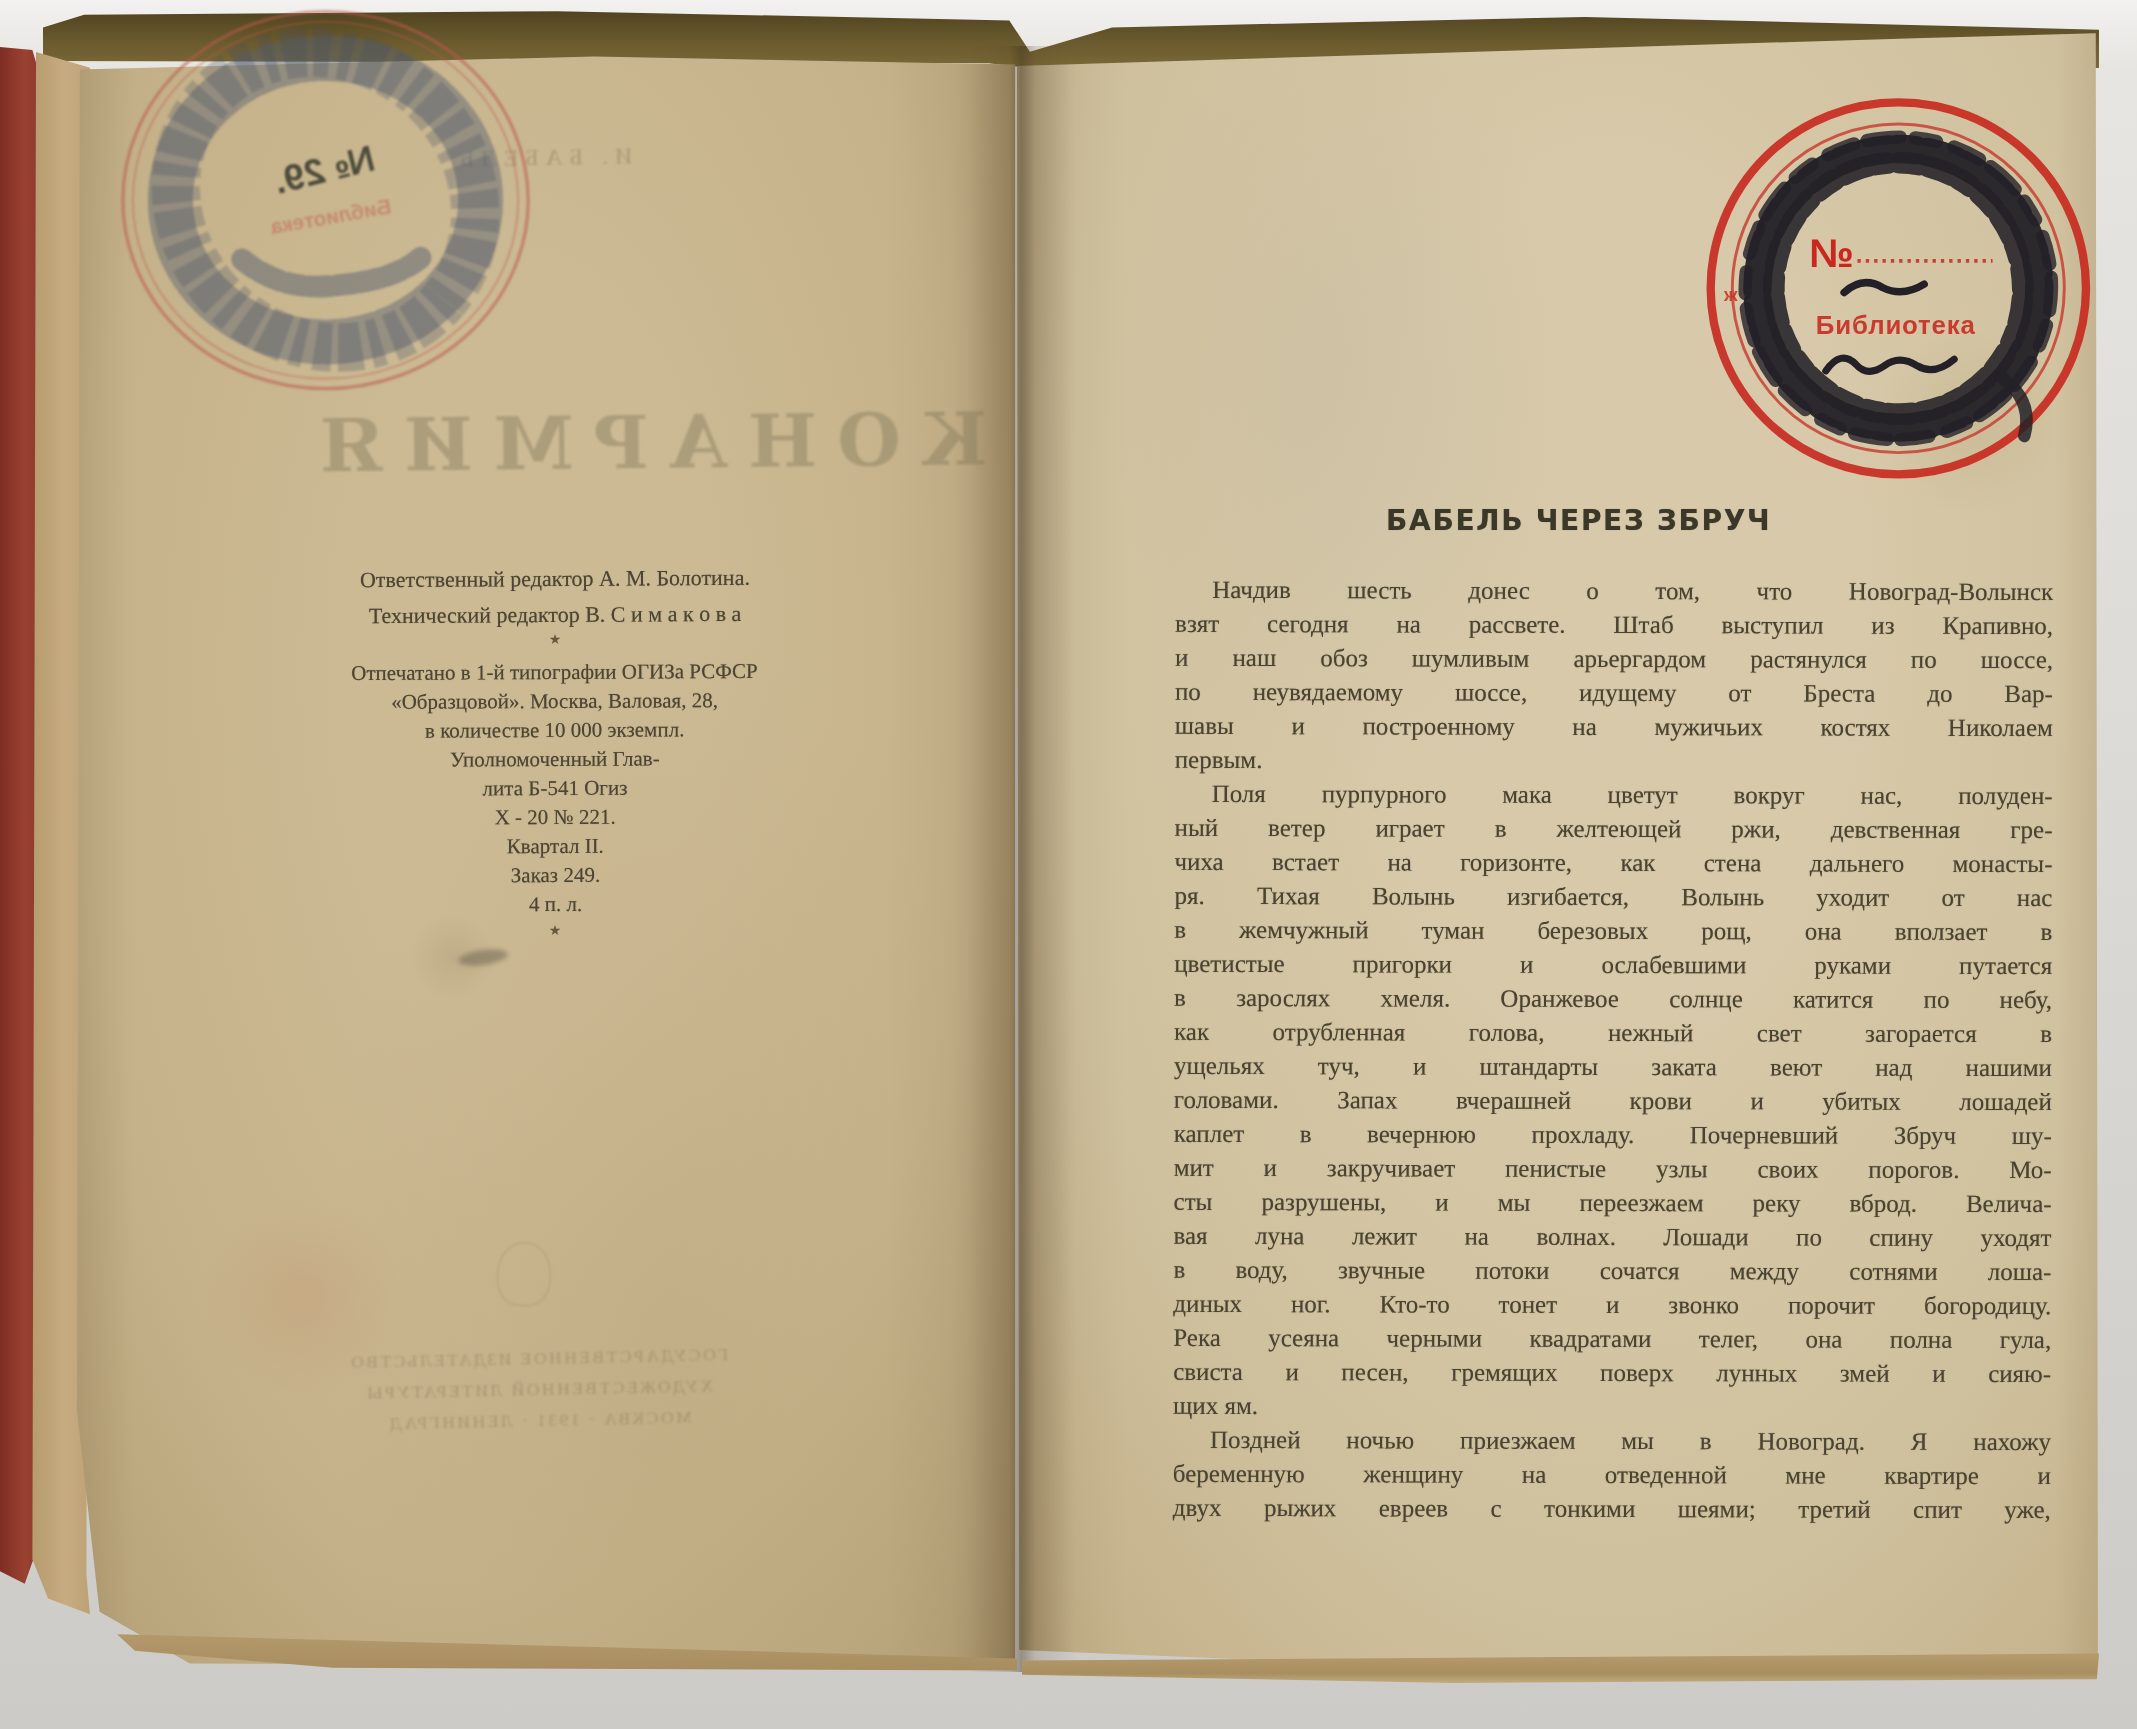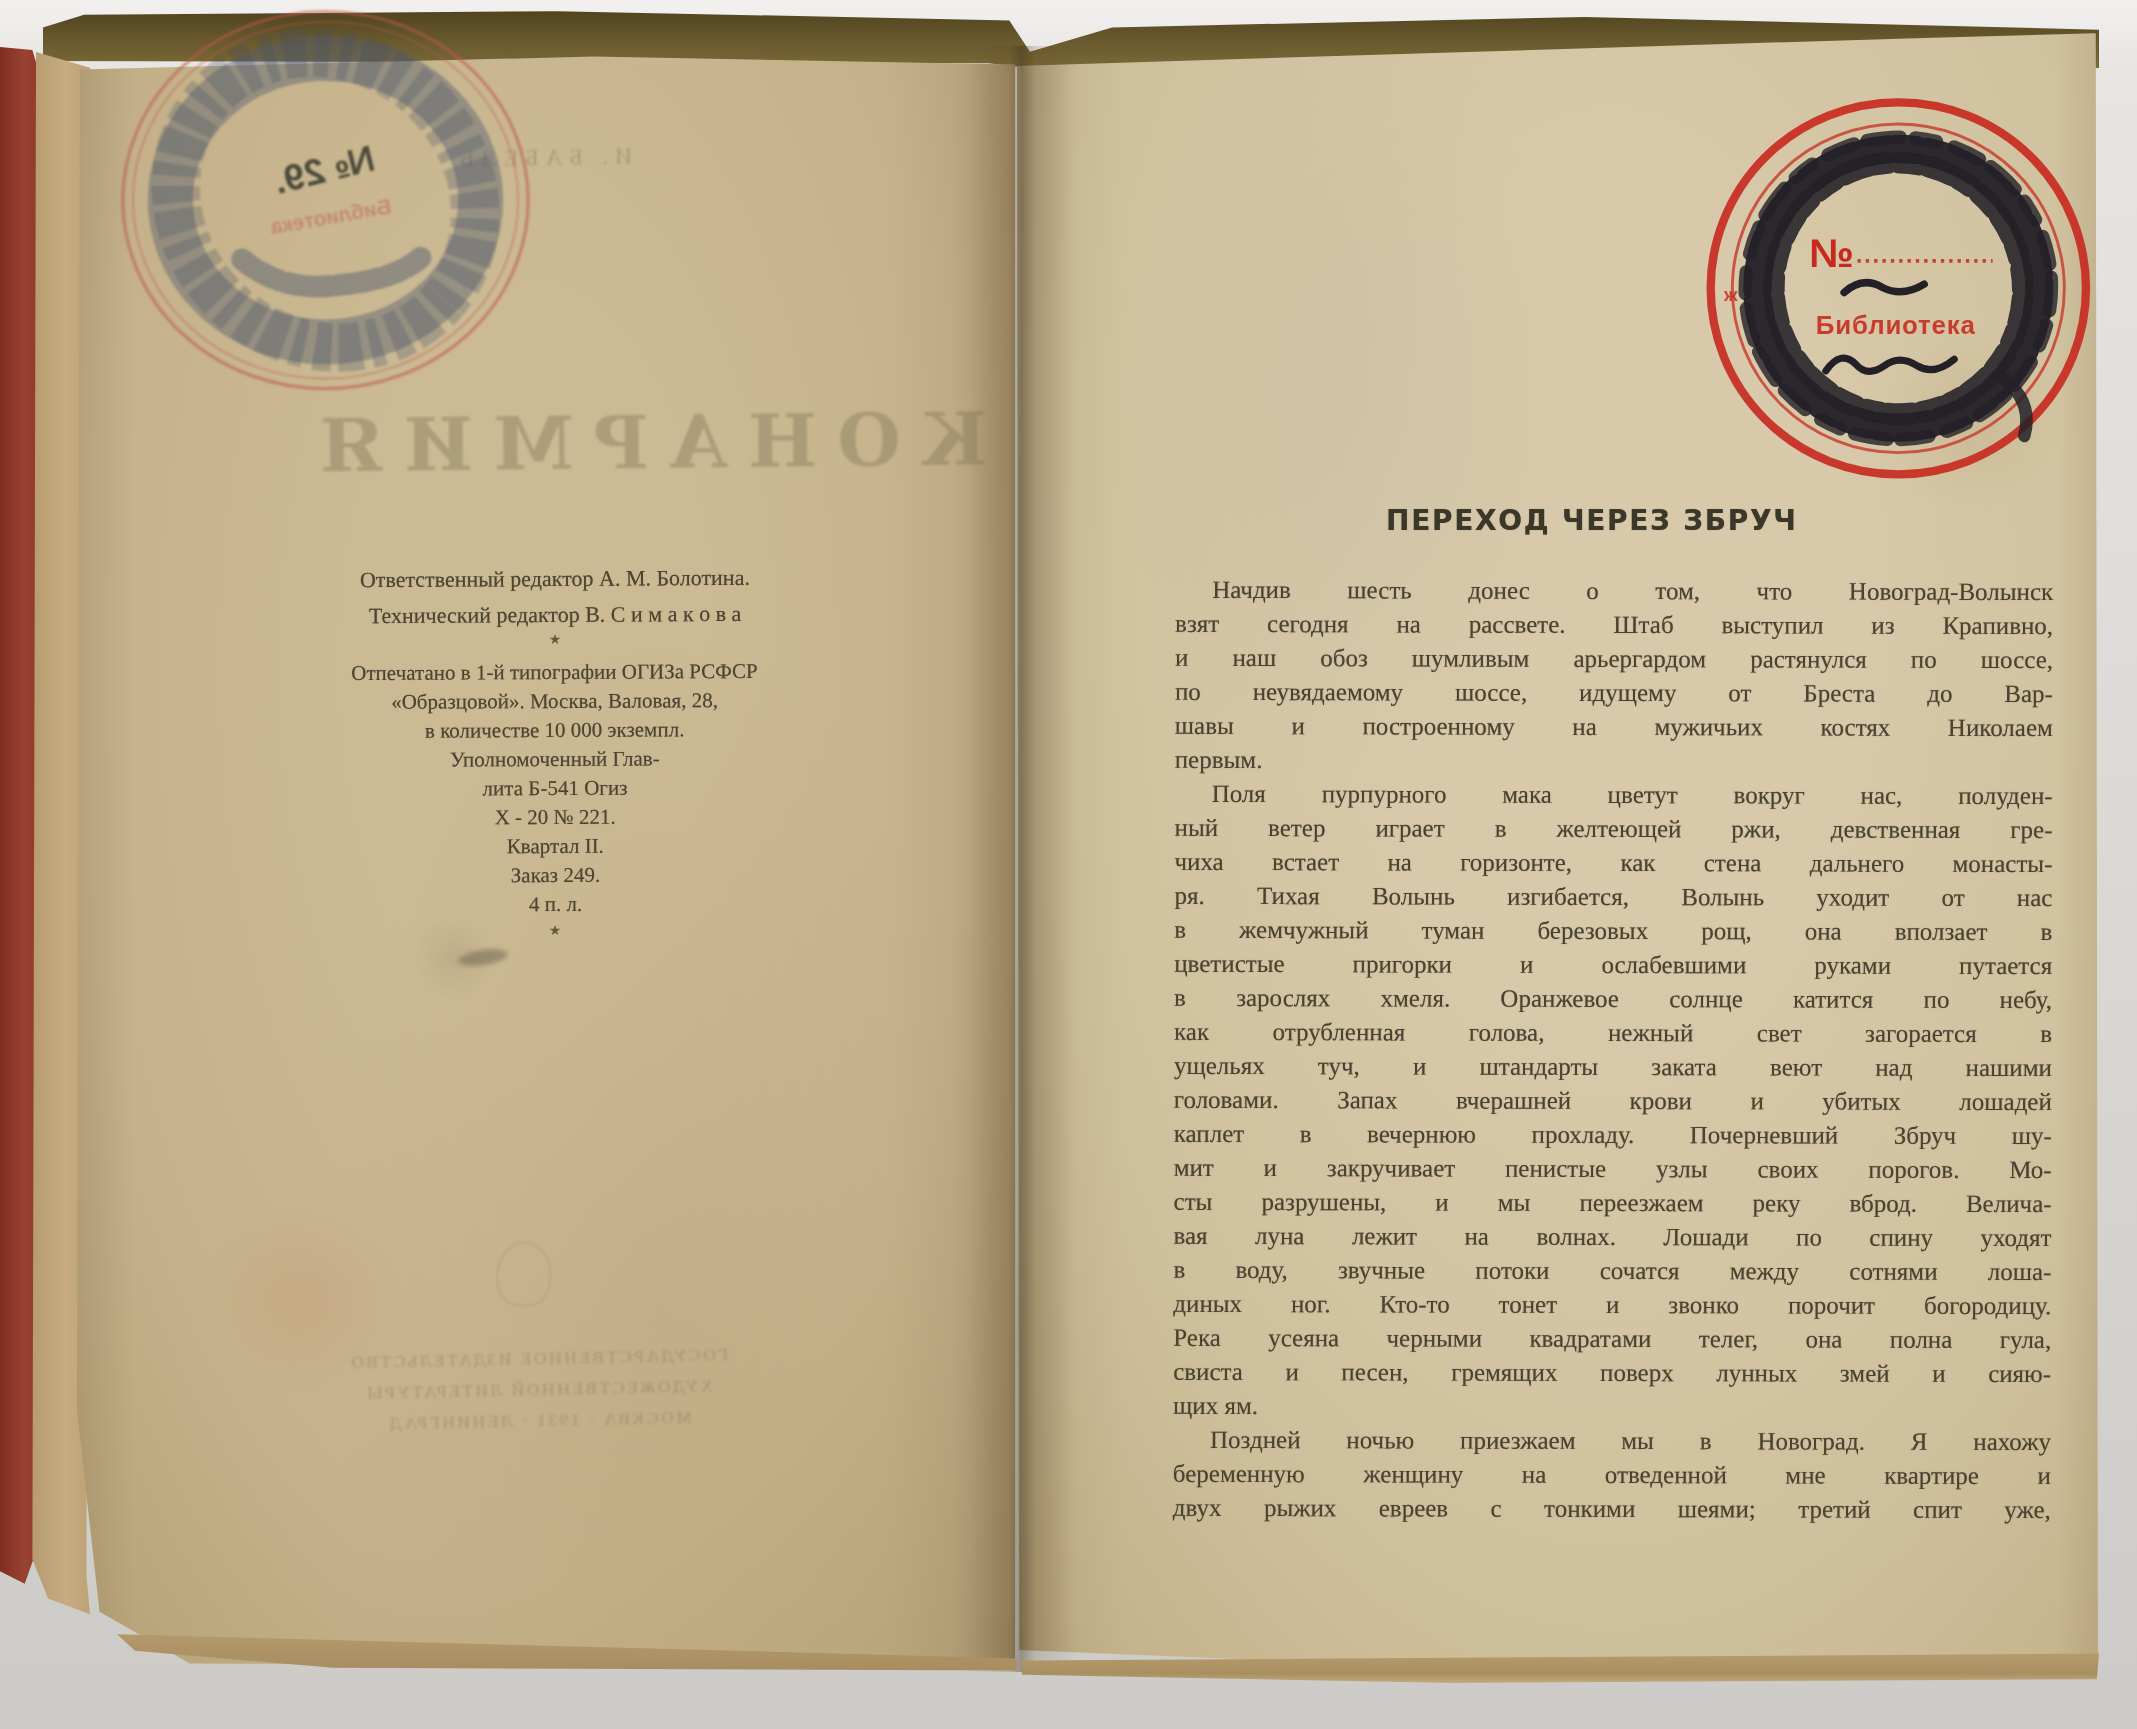--- a/index.html
+++ b/index.html
@@ -194,21 +194,21 @@
     <ellipse cx="235" cy="233" rx="184" ry="181" fill="none" stroke="#232127" stroke-width="16" opacity=".8" stroke-dasharray="40 18 26 22 34 16" stroke-linecap="round" transform="rotate(160 235 233)"></ellipse>
     <path d="M 356 338 q 42 28 30 72" fill="none" stroke="#232127" stroke-width="15" stroke-linecap="round" opacity=".85"></path>
     <text x="128" y="208" font-size="48" font-weight="bold" fill="#c8281e">№</text>
     <path d="M 186 200 H 348" fill="none" stroke="#c8281e" stroke-width="4.5" stroke-dasharray="4 6" opacity=".85"></path>
     <path d="M 170 238 q 22 -20 46 -6 q 24 12 50 -4" fill="none" stroke="#232127" stroke-width="9" stroke-linecap="round"></path>
     <text x="232" y="288" text-anchor="middle" font-size="31" font-weight="bold" fill="#c8281e" opacity=".88" letter-spacing="1">Библиотека</text>
     <path d="M 148 332 q 18 -26 36 -8 q 14 16 34 2 q 18 -14 40 0 q 20 12 44 -8" fill="none" stroke="#232127" stroke-width="8.5" stroke-linecap="round"></path>
     <text x="26" y="248" font-size="23" font-weight="bold" fill="#c8281e" opacity=".8">ж</text>
   </svg>
 
-  <div class="abs story-title">ПЕРЕХОД ЧЕРЕЗ ЗБРУЧ</div>
+  <div class="abs story-title">БАБЕЛЬ ЧЕРЕЗ ЗБРУЧ</div>
 
   <div class="abs body-text">
     <div class="para endshort">
         <div class="tline">Начдив шесть донес о том, что Новоград-Волынск</div>
         <div class="tline">взят сегодня на рассвете. Штаб выступил из Крапивно,</div>
         <div class="tline">и наш обоз шумливым арьергардом растянулся по шоссе,</div>
         <div class="tline">по неувядаемому шоссе, идущему от Бреста до Вар-</div>
         <div class="tline">шавы и построенному на мужичьих костях Николаем</div>
         <div class="tline">первым.</div>
       </div>

